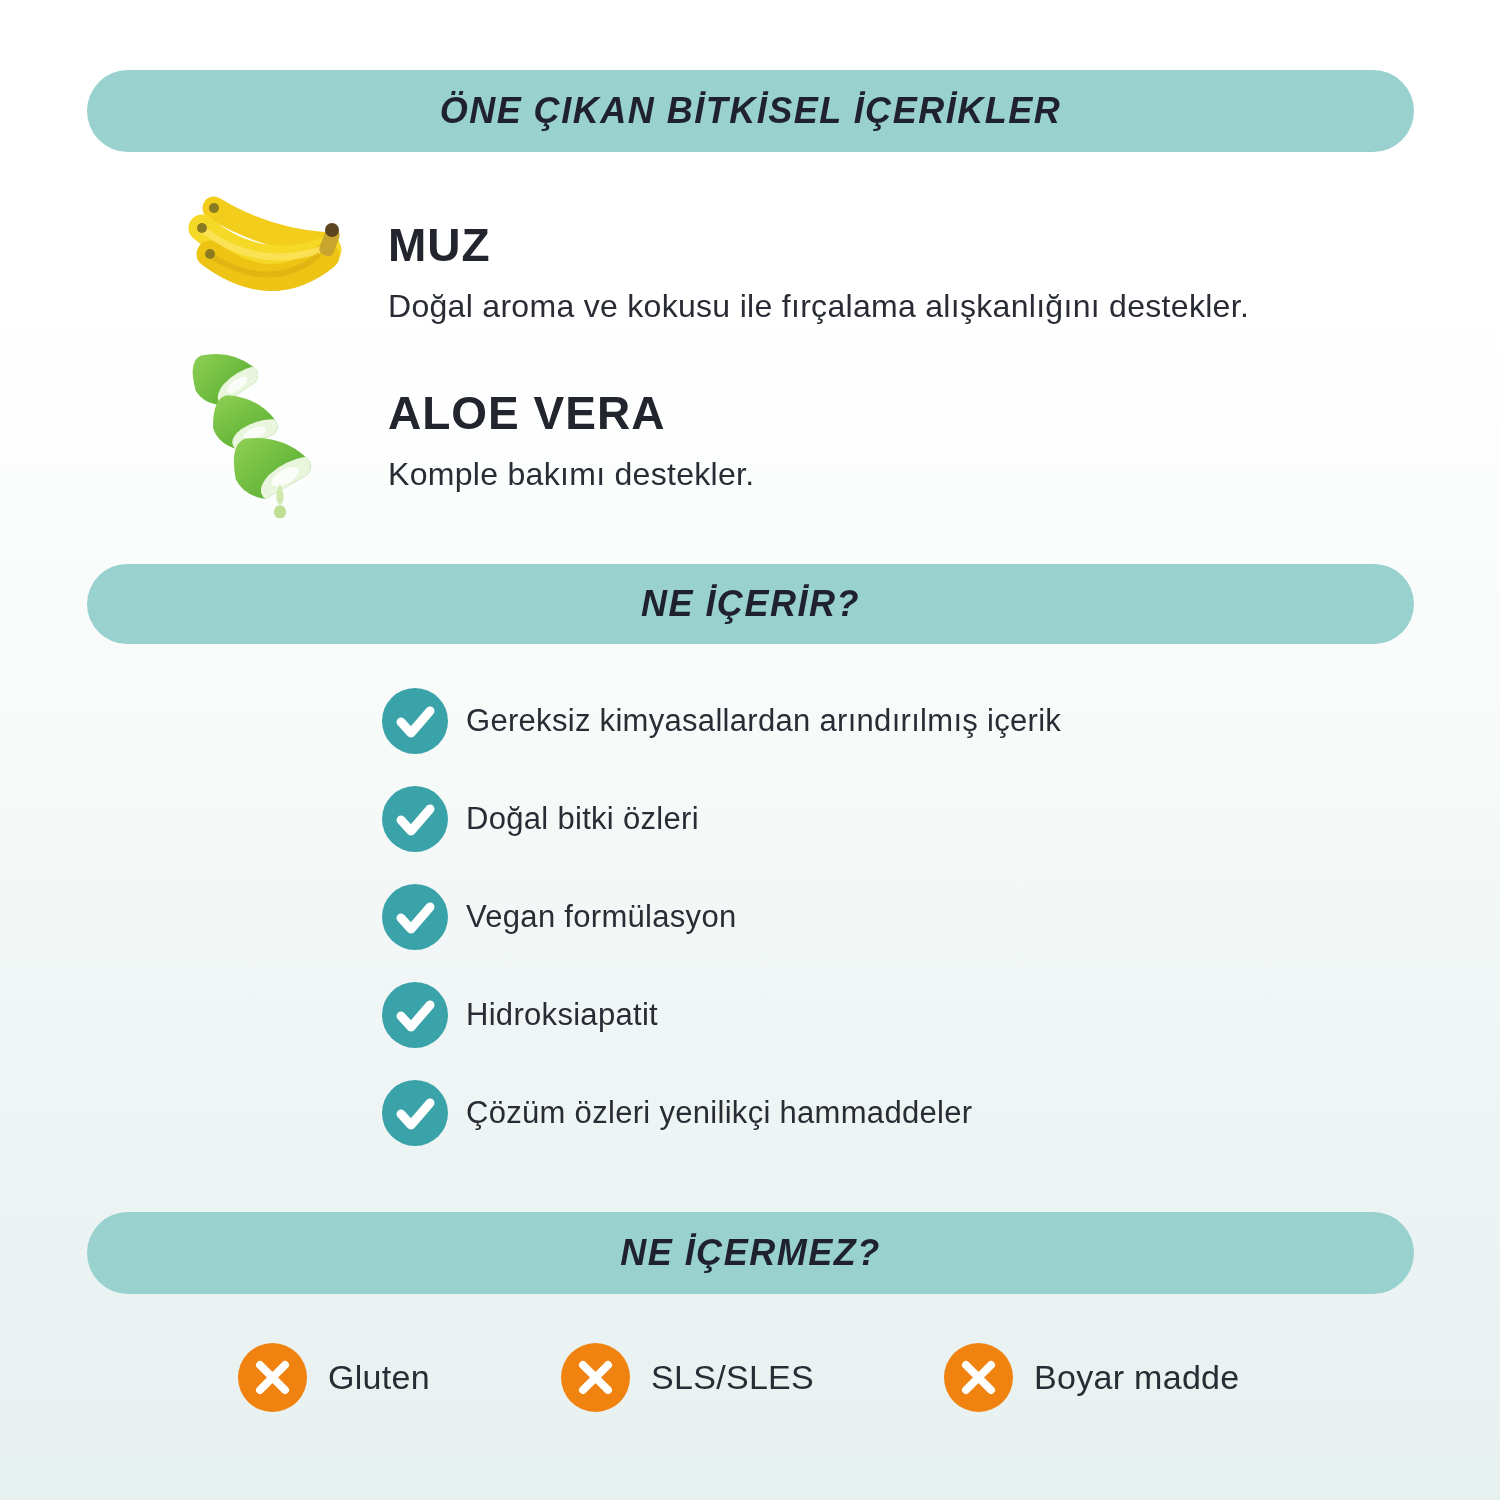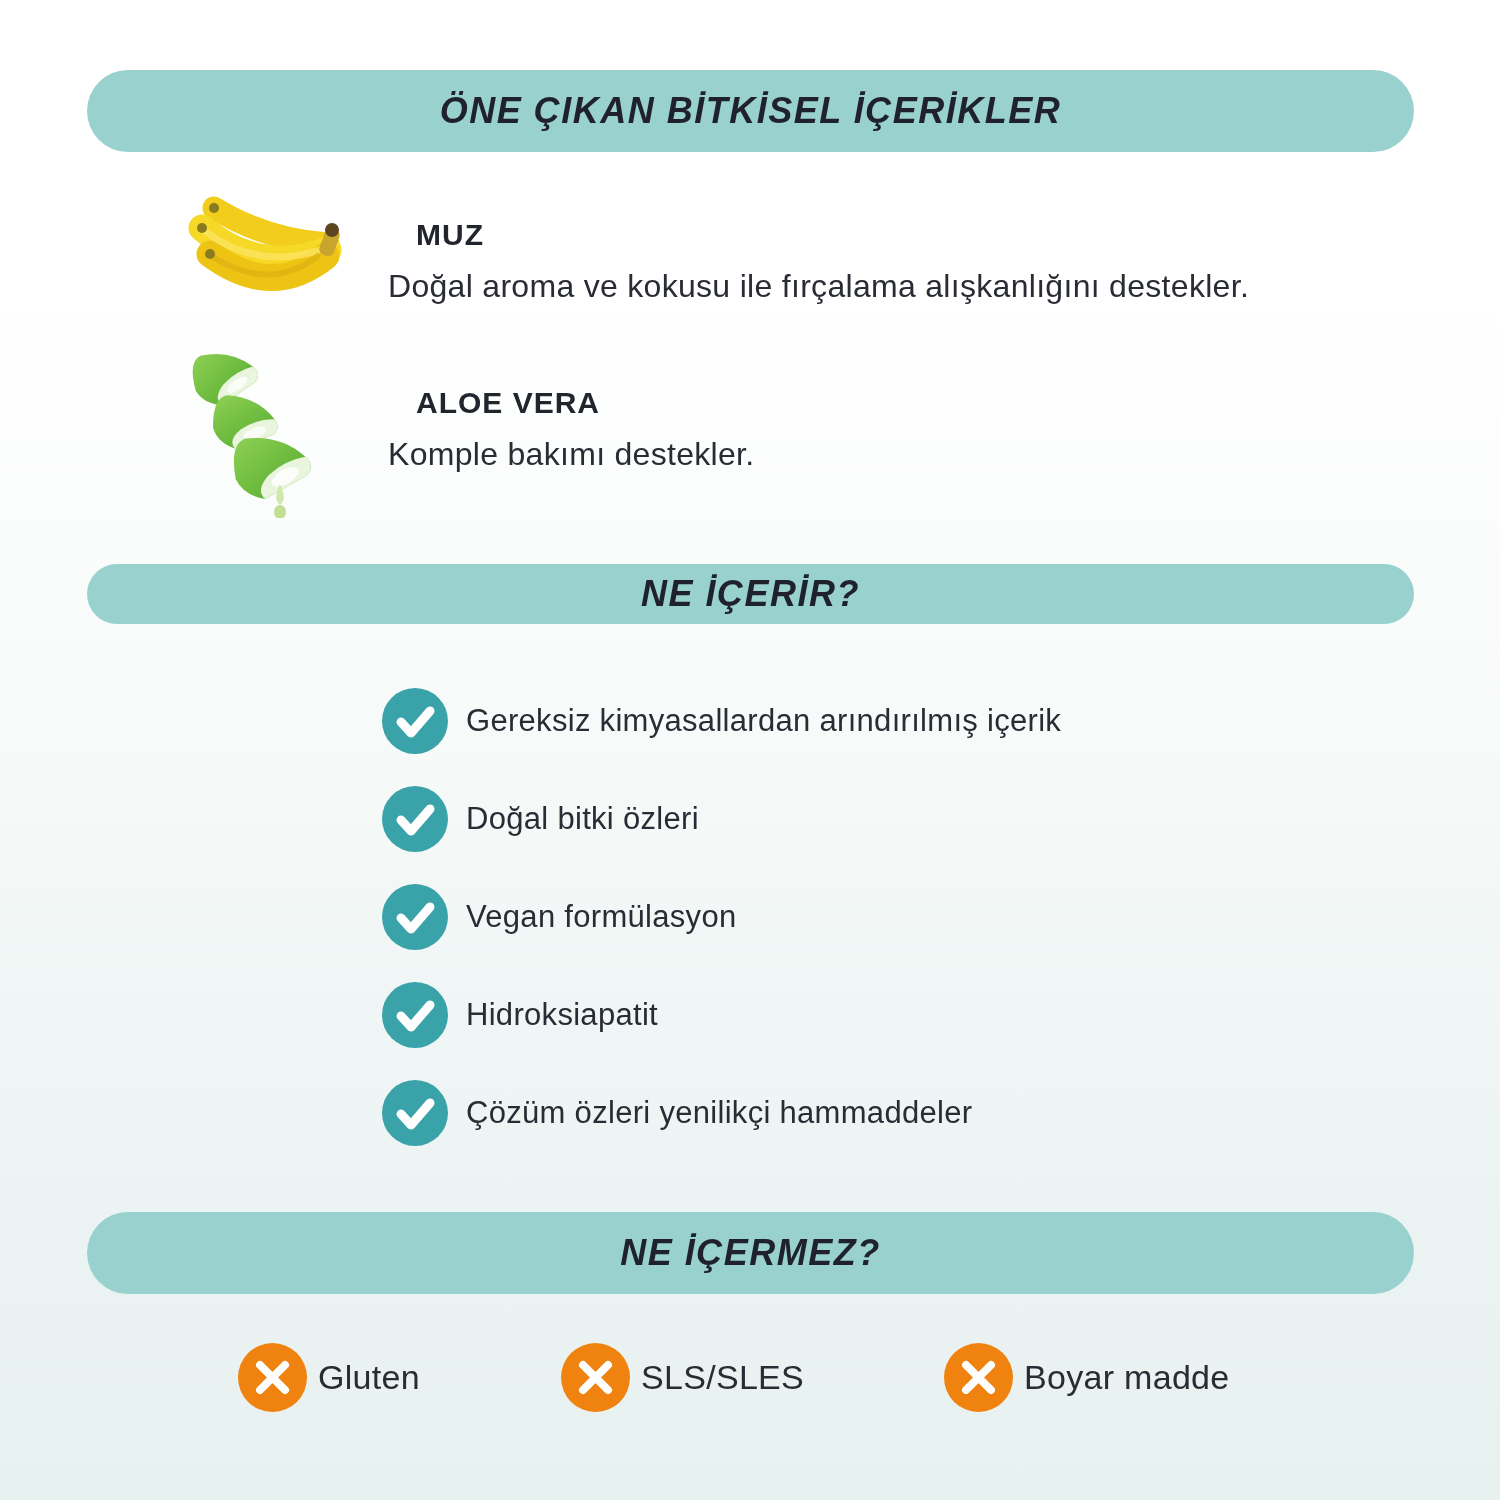--- a/index.html
+++ b/index.html
@@ -27,37 +27,36 @@
   }
   .banner-title {
     font-size: 36px;
     font-weight: 700;
     letter-spacing: 1.5px;
     color: #1f222c;
     white-space: nowrap;
     font-style: italic;
   }
   #banner-ingredients { top: 70px; }
-  #banner-contains   { top: 564px; height: 60px; }
+  #banner-contains   { top: 564px; height: 80px; }
   #banner-excludes   { top: 1212px; }
 
   
   .ingredient-figure { position: absolute; }
   #banana-figure { left: 178px; top: 192px; width: 168px; height: 114px; }
   #aloe-figure   { left: 186px; top: 346px; width: 162px; height: 172px; }
 
   .ingredient-text { position: absolute; left: 388px; }
   #muz-text  { top: 218px; }
   #aloe-text { top: 386px; }
   .ingredient-name {
-    font-size: 30px;
+    font-size: 46px;
     font-weight: 700;
     letter-spacing: 1px;
     color: #23252e;
-    margin-left: 28px;
   }
   .ingredient-desc {
     font-size: 32px;
     margin-top: 16px;
     letter-spacing: 0.3px;
     color: #2a2c35;
     white-space: nowrap;
   }
 
   
@@ -72,21 +71,21 @@
   .check-row { display: flex; align-items: center; gap: 18px; height: 66px; }
   .check-circle { width: 66px; height: 66px; flex: 0 0 66px; }
   .check-label { font-size: 31px; letter-spacing: 0.3px; color: #2a2c35; white-space: nowrap; }
 
   
   .exclude-item {
     position: absolute;
     top: 1343px;
     display: flex;
     align-items: center;
-    gap: 11px;
+    gap: 21px;
     height: 69px;
   }
   #exclude-0 { left: 238px; }
   #exclude-1 { left: 561px; }
   #exclude-2 { left: 944px; }
   .x-circle { width: 69px; height: 69px; flex: 0 0 69px; }
   .x-label { font-size: 34px; letter-spacing: 0.3px; color: #2a2c35; white-space: nowrap; }
 </style>
 </head>
 <body>

